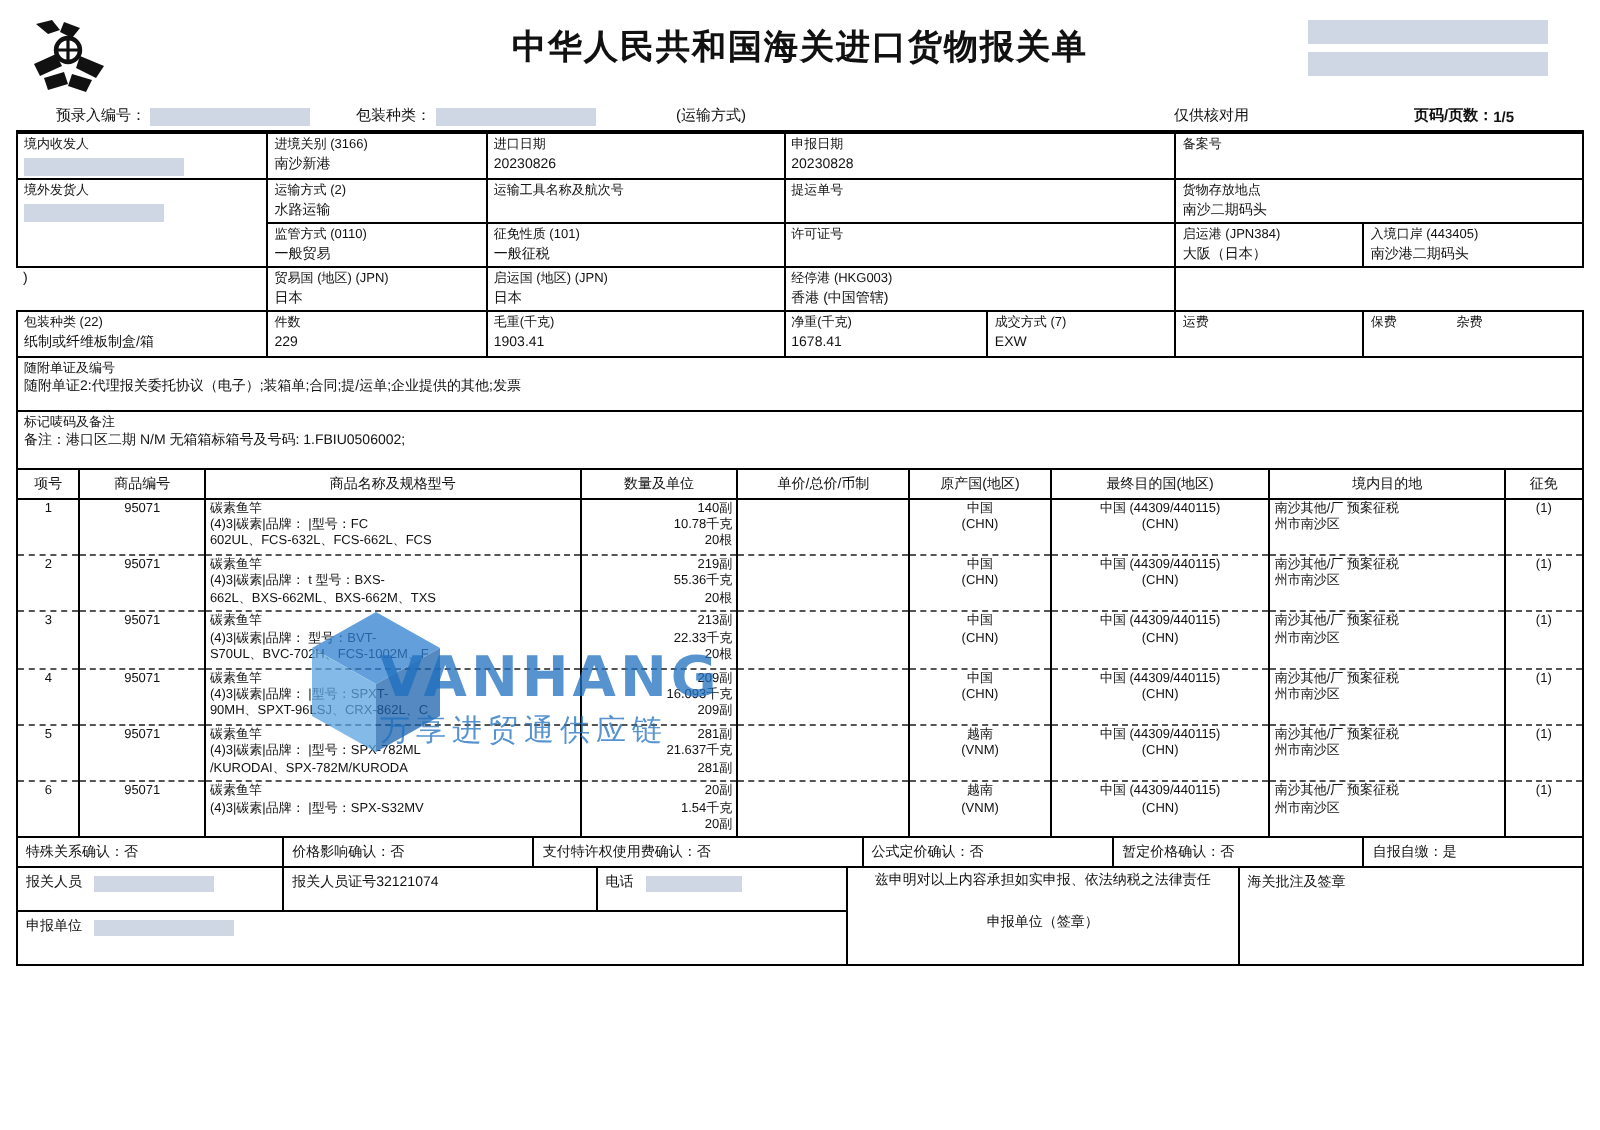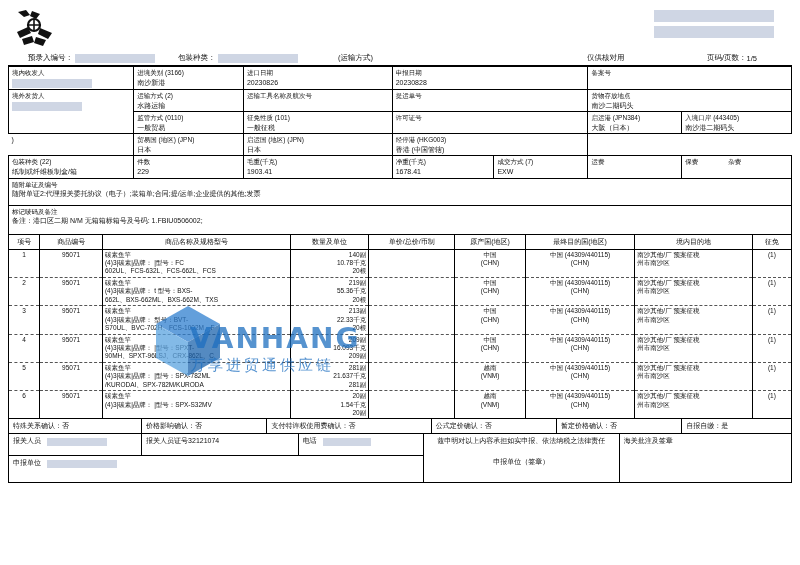--- a/index.html
+++ b/index.html
@@ -35,21 +35,21 @@
     border-bottom:1px solid #000;
     padding:1px 0 2px 0;
     font-size:7.5px;
   }
   .metaline .cell{display:flex;align-items:center;white-space:nowrap;}
   .metaline .lbl{margin-right:2px;margin-left:20px;}
   .m1{width:150px;}
   .m2{width:180px;}
   .m3{flex:1;text-align:center;}
   .m4{width:120px;}
-  .m5{width:85px;text-align:left;}
+  .m5{width:85px;text-align:left;font-weight:bold;}
 
   
   table{border-collapse:collapse;}
   .grid{width:100%;table-layout:fixed;}
   .grid td{
     border:1px solid #000;
     padding:1px 3px;
     vertical-align:top;
     font-size:7px;
     line-height:1.35;
@@ -109,20 +109,21 @@
           <path d="M20 3 L28 6 L24 11 L18 8 Z"></path>
           <circle cx="22" cy="17" r="6" fill="none" stroke="#111" stroke-width="2.2"></circle>
           <path d="M22 11 L22 23 M16 17 L28 17" stroke="#111" stroke-width="1.6"></path>
           <path d="M5 24 L16 19 L19 25 L8 30 Z"></path>
           <path d="M28 20 L40 25 L36 31 L26 26 Z"></path>
           <path d="M10 31 L20 28 L22 34 L12 37 Z"></path>
           <path d="M24 29 L34 32 L31 38 L22 35 Z"></path>
         </g>
       </svg>
     </span>
+    <div class="doc-title">中华人民共和国海关进口货物报关单</div>
     <span class="redact redact-block"></span>
     <span class="redact redact-block2"></span>
   </div>
 
   <div class="metaline">
     <div class="cell m1">
       <span class="lbl">预录入编号：</span>
       <span class="redact" style="width:80px;height:9px;"></span>
     </div>
     <div class="cell m2">

